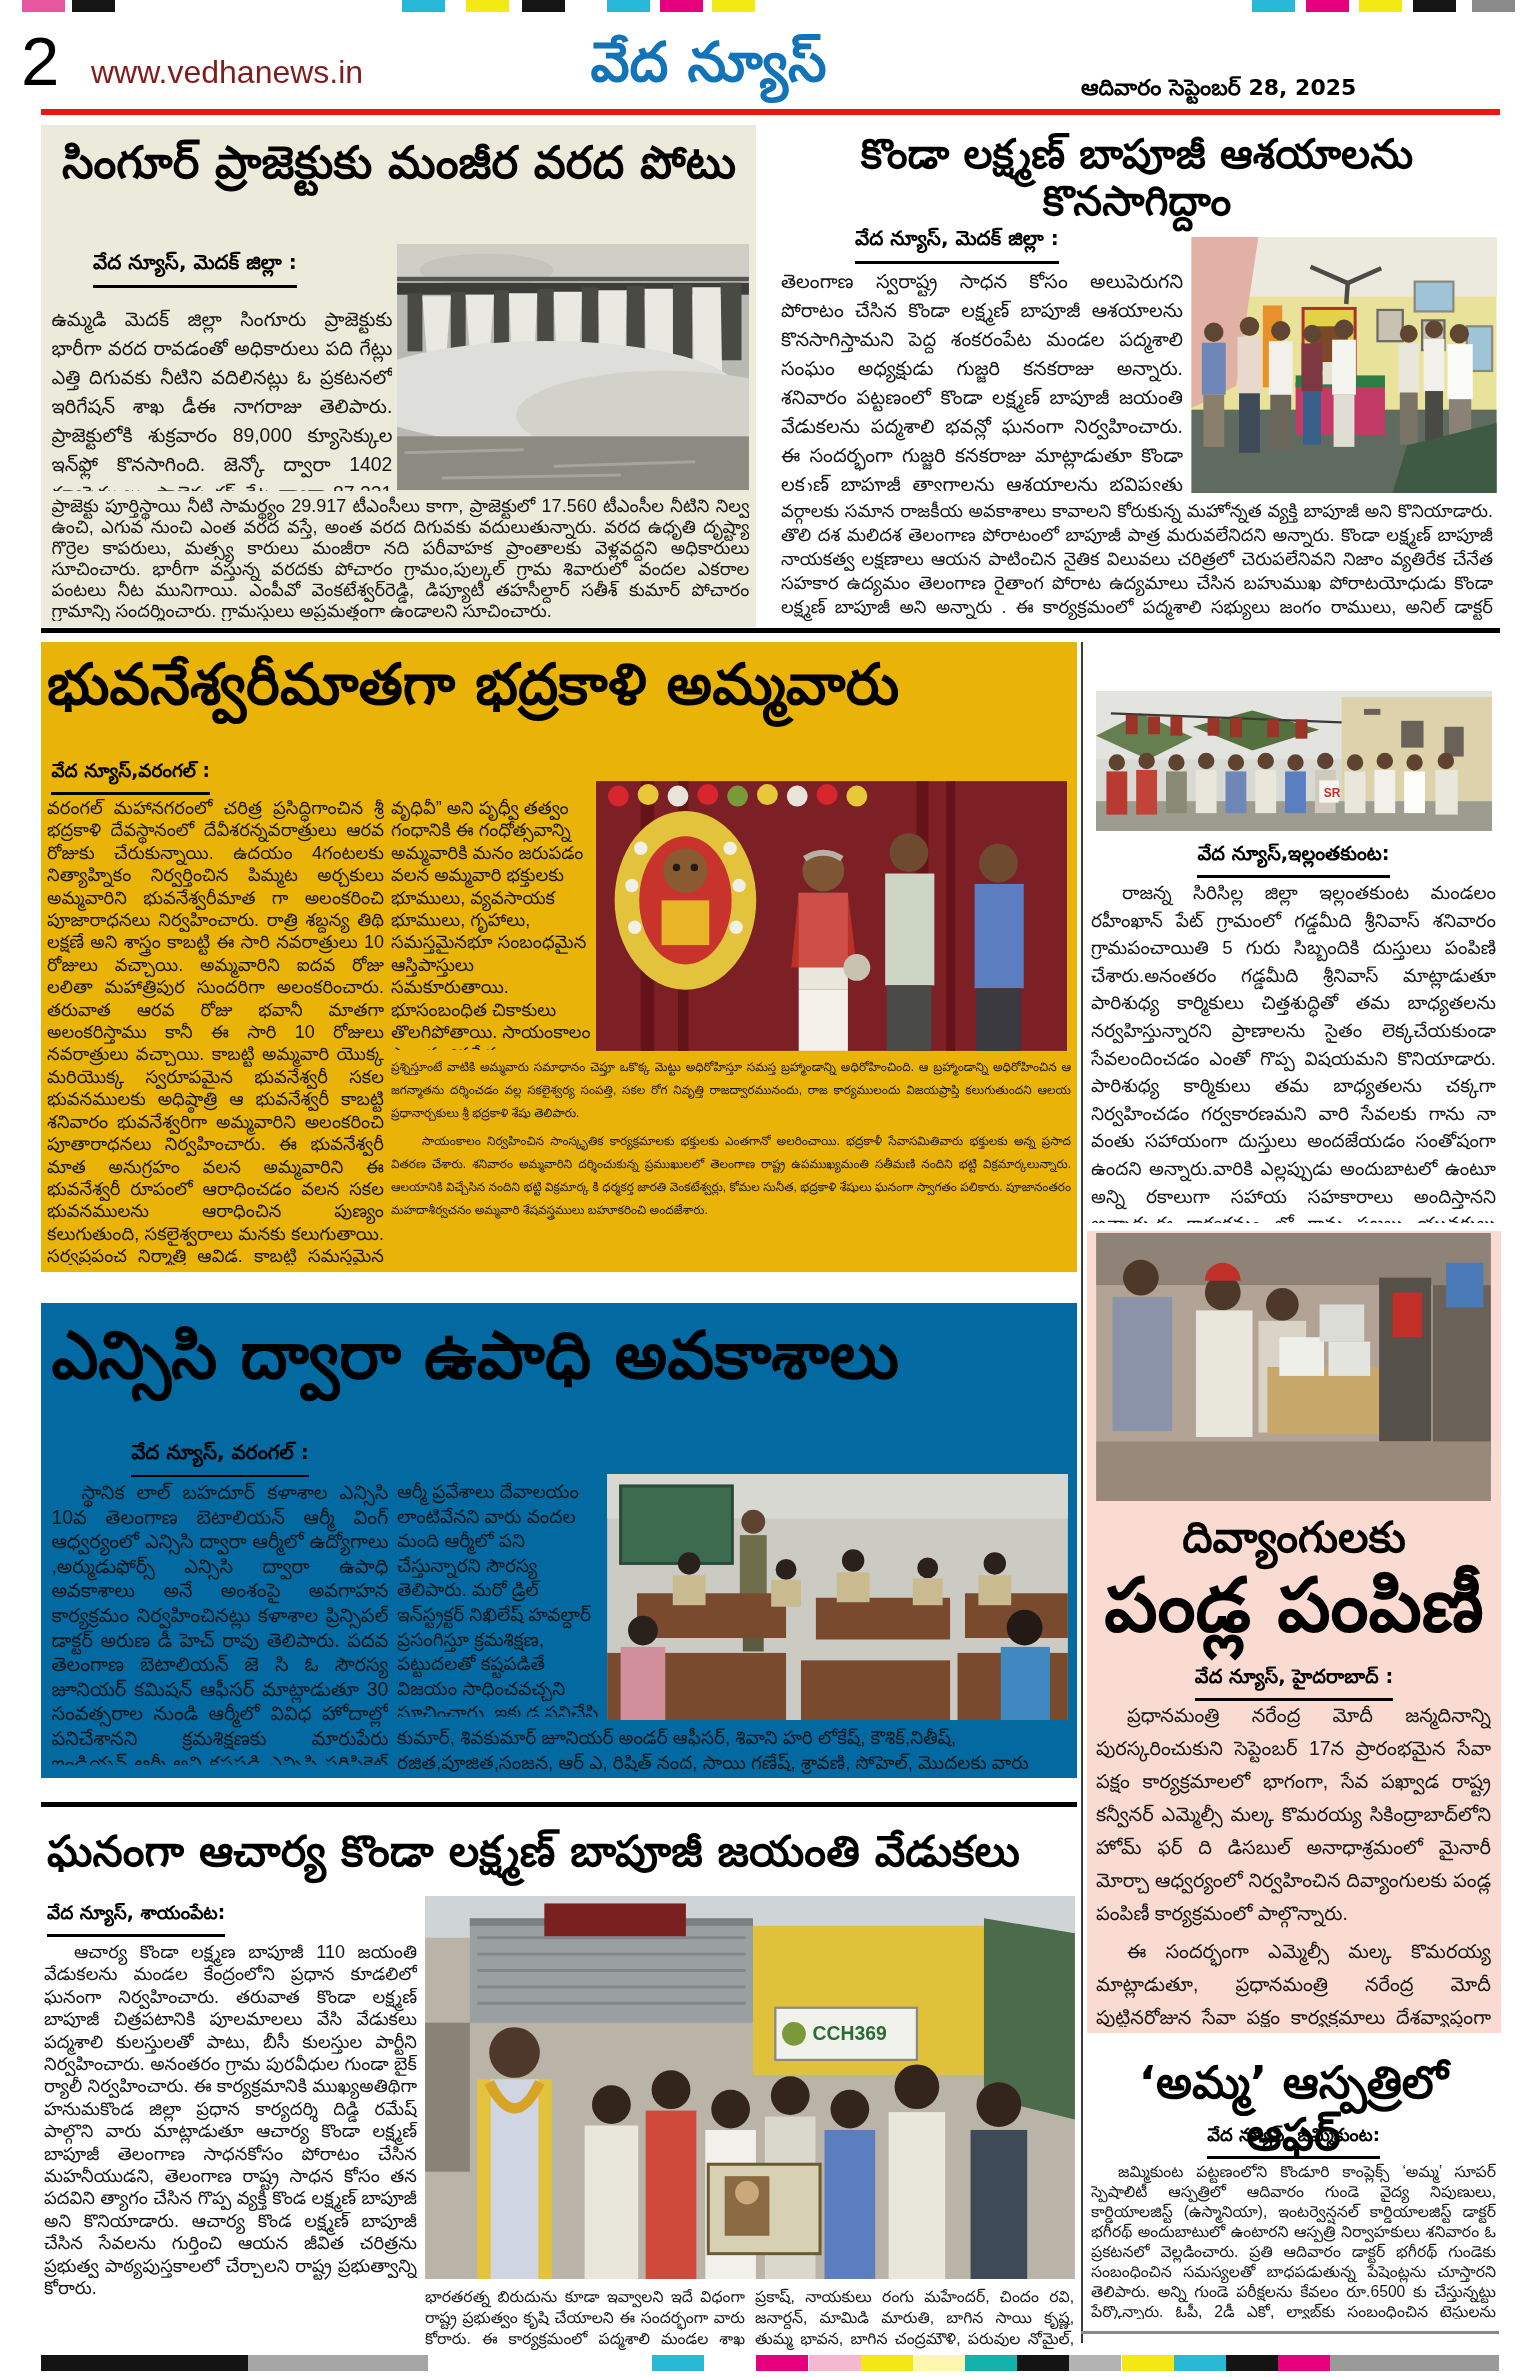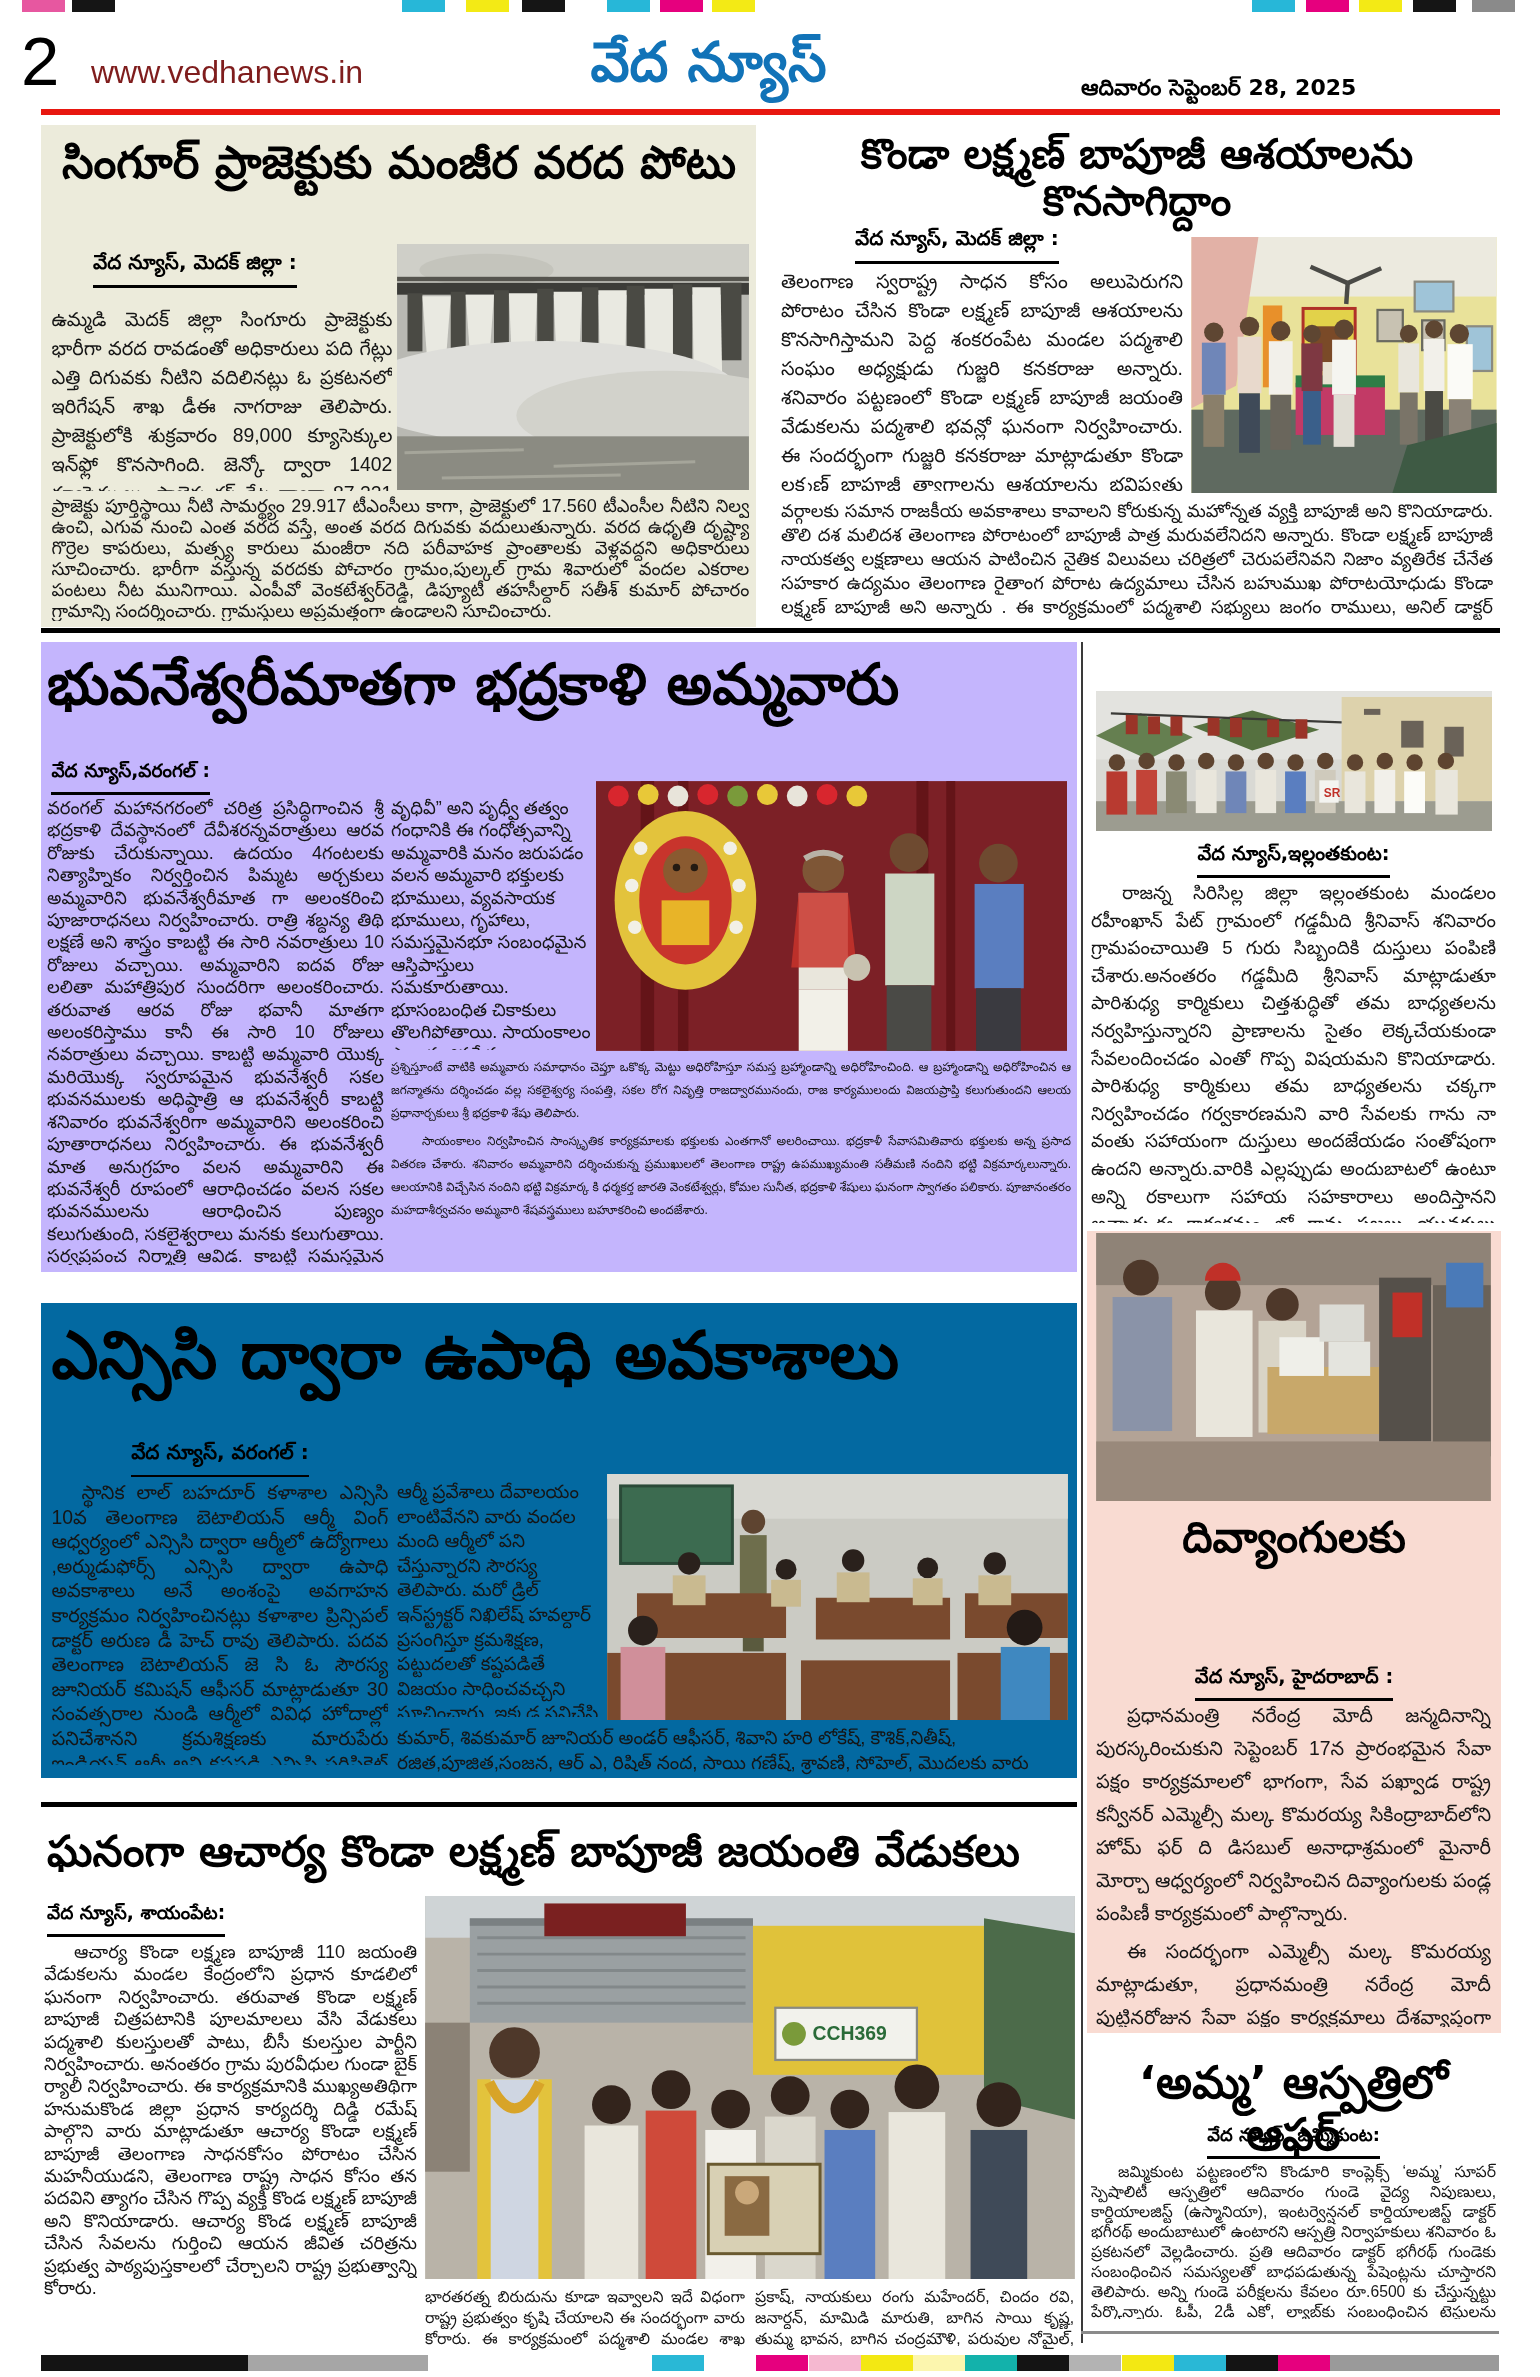--- a/index.html
+++ b/index.html
@@ -142,21 +142,21 @@
       </g>
       <polygon points="290,280 410,250 410,344 270,344" fill="#3e5a44"></polygon>
     </svg>
   </div>
   <div class="abs body-text" style="left:6px;top:374px;width:712px;height:122px;font-size:18px;line-height:24px;text-indent:0;">వర్గాలకు సమాన రాజకీయ అవకాశాలు కావాలని కోరుకున్న మహోన్నత వ్యక్తి బాపూజీ అని కొనియాడారు. తొలి దశ మలిదశ తెలంగాణ పోరాటంలో బాపూజీ పాత్ర మరువలేనిదని అన్నారు. కొండా లక్ష్మణ్ బాపూజీ నాయకత్వ లక్షణాలు ఆయన పాటించిన నైతిక విలువలు చరిత్రలో చెరుపలేనివని నిజాం వ్యతిరేక చేనేత సహకార ఉద్యమం తెలంగాణ రైతాంగ పోరాట ఉద్యమాలు చేసిన బహుముఖ పోరాటయోధుడు కొండా లక్ష్మణ్ బాపూజీ అని అన్నారు . ఈ కార్యక్రమంలో పద్మశాలి సభ్యులు జంగం రాములు, అనిల్ డాక్టర్ శ్రీనివాస్ , సుధీర్, లింగమేష్, రవి, సుదర్శనం,నవీన్,అనంతస్వామి తదితరులు పాల్గొన్నారు.</div>
 </div>
 
 <div class="abs rule" style="left:41px;top:628px;width:1459px;height:5.2px;"></div>
 <div class="abs" style="left:1081px;top:642px;width:2.2px;height:1701px;background:#3a3a3a;"></div>
 
-<div class="abs" style="left:41px;top:642px;width:1036px;height:630px;background:#c4b5fd;">
+<div class="abs" style="left:41px;top:642px;width:1036px;height:630px;background:#eab308;">
   <div class="abs headline" style="left:6px;top:10.4px;width:999px;font-size:57px;">భువనేశ్వరీమాతగా భద్రకాళి అమ్మవారు</div>
   <div class="abs" style="left:10.4px;top:118px;">
     <span class="byline" style="font-size:18.6px;">వేద న్యూస్,వరంగల్ :</span>
   </div>
   <div class="abs body-text" style="left:6px;top:155px;width:337px;height:468px;font-size:18px;line-height:22.4px;text-indent:0;">వరంగల్ మహానగరంలో చరిత్ర ప్రసిద్ధిగాంచిన శ్రీ భద్రకాళి దేవస్థానంలో దేవీశరన్నవరాత్రులు ఆరవ రోజుకు చేరుకున్నాయి. ఉదయం 4గంటలకు నిత్యాహ్నికం నిర్వర్తించిన పిమ్మట అర్చకులు అమ్మవారిని భువనేశ్వరీమాత గా అలంకరించి పూజారాధనలు నిర్వహించారు. రాత్రి శబ్దన్య తిథి లక్షణే అని శాస్త్రం కాబట్టి ఈ సారి నవరాత్రులు 10 రోజులు వచ్చాయి. అమ్మవారిని ఐదవ రోజు లలితా మహాత్రిపుర సుందరిగా అలంకరించారు. తరువాత ఆరవ రోజు భవానీ మాతగా అలంకరిస్తాము కానీ ఈ సారి 10 రోజులు నవరాత్రులు వచ్చాయి. కాబట్టి అమ్మవారి యొక్క మరియొక్క స్వరూపమైన భువనేశ్వరీ సకల భువనములకు అధిష్ఠాత్రి ఆ భువనేశ్వరీ కాబట్టి శనివారం భువనేశ్వరిగా అమ్మవారిని అలంకరించి పూతారాధనలు నిర్వహించారు. ఈ భువనేశ్వరీ మాత అనుగ్రహం వలన అమ్మవారిని ఈ భువనేశ్వరీ రూపంలో ఆరాధించడం వలన సకల భువనములను ఆరాధించిన పుణ్యం కలుగుతుంది, సకలైశ్వరాలు మనకు కలుగుతాయి. సర్వప్రపంచ నిర్మాత్రి ఆవిడ. కాబట్టి సమస్తమైన ప్రపంచలో ఈ భువనేశ్వరీ భక్తులకు ఎక్కడా ఏ లోటు లేకుండా చేస్తుంది. శనివారం అమ్మవారికి గంధోత్సవం నిర్వహించారు. “గంధవతీ</div>
   <div class="abs body-text" style="left:350px;top:155px;width:200px;height:253px;font-size:18px;line-height:22.4px;text-align:left;text-indent:0;">వృధివీ” అని పృధ్వీ తత్వం గంధానికి ఈ గంధోత్సవాన్ని అమ్మవారికి మనం జరుపడం వలన అమ్మవారి భక్తులకు భూములు, వ్యవసాయక భూములు, గృహాలు, సమస్తమైనభూ సంబంధమైన ఆస్తిపాస్తులు సమకూరుతాయి. భూసంబంధిత చికాకులు తొలగిపోతాయి. సాయంకాలం సాలభంజిక సేవ నిర్వహించారు. అమ్మవారు అఖిలాండకోటి బ్రహ్మాండ నాయకి 18 మెట్లపై ఒక్కొక్క శక్తి అమ్మవారిని</div>
   <div class="abs" style="left:555px;top:139px;width:471px;height:270px;">
     <svg width="471" height="270" viewBox="0 0 632 362">
       <rect width="632" height="362" fill="#7c2026"></rect>
       <g fill="#641418">
@@ -351,20 +351,21 @@
       <g>
         <rect x="380" y="60" width="70" height="220" fill="#55504a"></rect>
         <rect x="398" y="80" width="40" height="60" fill="#c03028"></rect>
         <rect x="452" y="70" width="78" height="230" fill="#6a6258"></rect>
         <rect x="470" y="40" width="50" height="60" fill="#4a7ab8"></rect>
       </g>
       <rect x="0" y="280" width="530" height="80" fill="#99897b"></rect>
     </svg>
   </div>
   <div class="abs headline center" style="left:0;top:282px;width:414px;font-size:43px;">దివ్యాంగులకు</div>
+  <div class="abs headline center" style="left:0;top:331px;width:414px;font-size:75px;">పండ్ల పంపిణీ</div>
   <div class="abs center" style="left:0;top:434px;width:414px;">
     <span class="byline" style="font-size:19.4px;">వేద న్యూస్, హైదరాబాద్ :</span>
   </div>
   <div class="abs body-text" style="left:9px;top:468px;width:395px;height:328px;font-size:19.4px;line-height:33px;">
     <p>ప్రధానమంత్రి నరేంద్ర మోదీ జన్మదినాన్ని పురస్కరించుకుని సెప్టెంబర్ 17న ప్రారంభమైన సేవా పక్షం కార్యక్రమాలలో భాగంగా, సేవ పఖ్వాడ రాష్ట్ర కన్వీనర్ ఎమ్మెల్సీ మల్క కొమరయ్య సికింద్రాబాద్‌లోని హోమ్ ఫర్ ది డిసబుల్ అనాధాశ్రమంలో మైనారీ మోర్చా ఆధ్వర్యంలో నిర్వహించిన దివ్యాంగులకు పండ్ల పంపిణీ కార్యక్రమంలో పాల్గొన్నారు.</p>
     <p>ఈ సందర్భంగా ఎమ్మెల్సీ మల్క కొమరయ్య మాట్లాడుతూ, ప్రధానమంత్రి నరేంద్ర మోదీ పుట్టినరోజున సేవా పక్షం కార్యక్రమాలు దేశవ్యాప్తంగా దివ్యాంగులు, అనాథలు మరియు అణగారిన వర్గాల కోసం ఈ సేవా విధంగా నిర్వహిస్తున్నారని అన్నారు. సాయం చేయడానికి ప్రధాని మోదీ సంకల్పం సమాజంలో మానవతా విలువలను పెంచుతోందని, రాష్ట్రవ్యాప్తంగా సేవా కార్యక్రమాలు జయప్రదంగా విజయవంతంగా జరుగుతున్నాయని అని తెలిపారు. ఈ కార్యక్రమంలో మైనార్టీ మోర్చా రాష్ట్ర అధ్యక్షులు జగన్ మోహన్, పార్టీ సీనియర్ నాయకులు, కార్యకర్తలు ఈ సేవా కార్యక్రమంలో పాల్గొన్నారు.</p>
   </div>
 </div>
 
 <div class="abs" style="left:41px;top:1811px;width:1036px;height:543px;background:#ffffff;">

